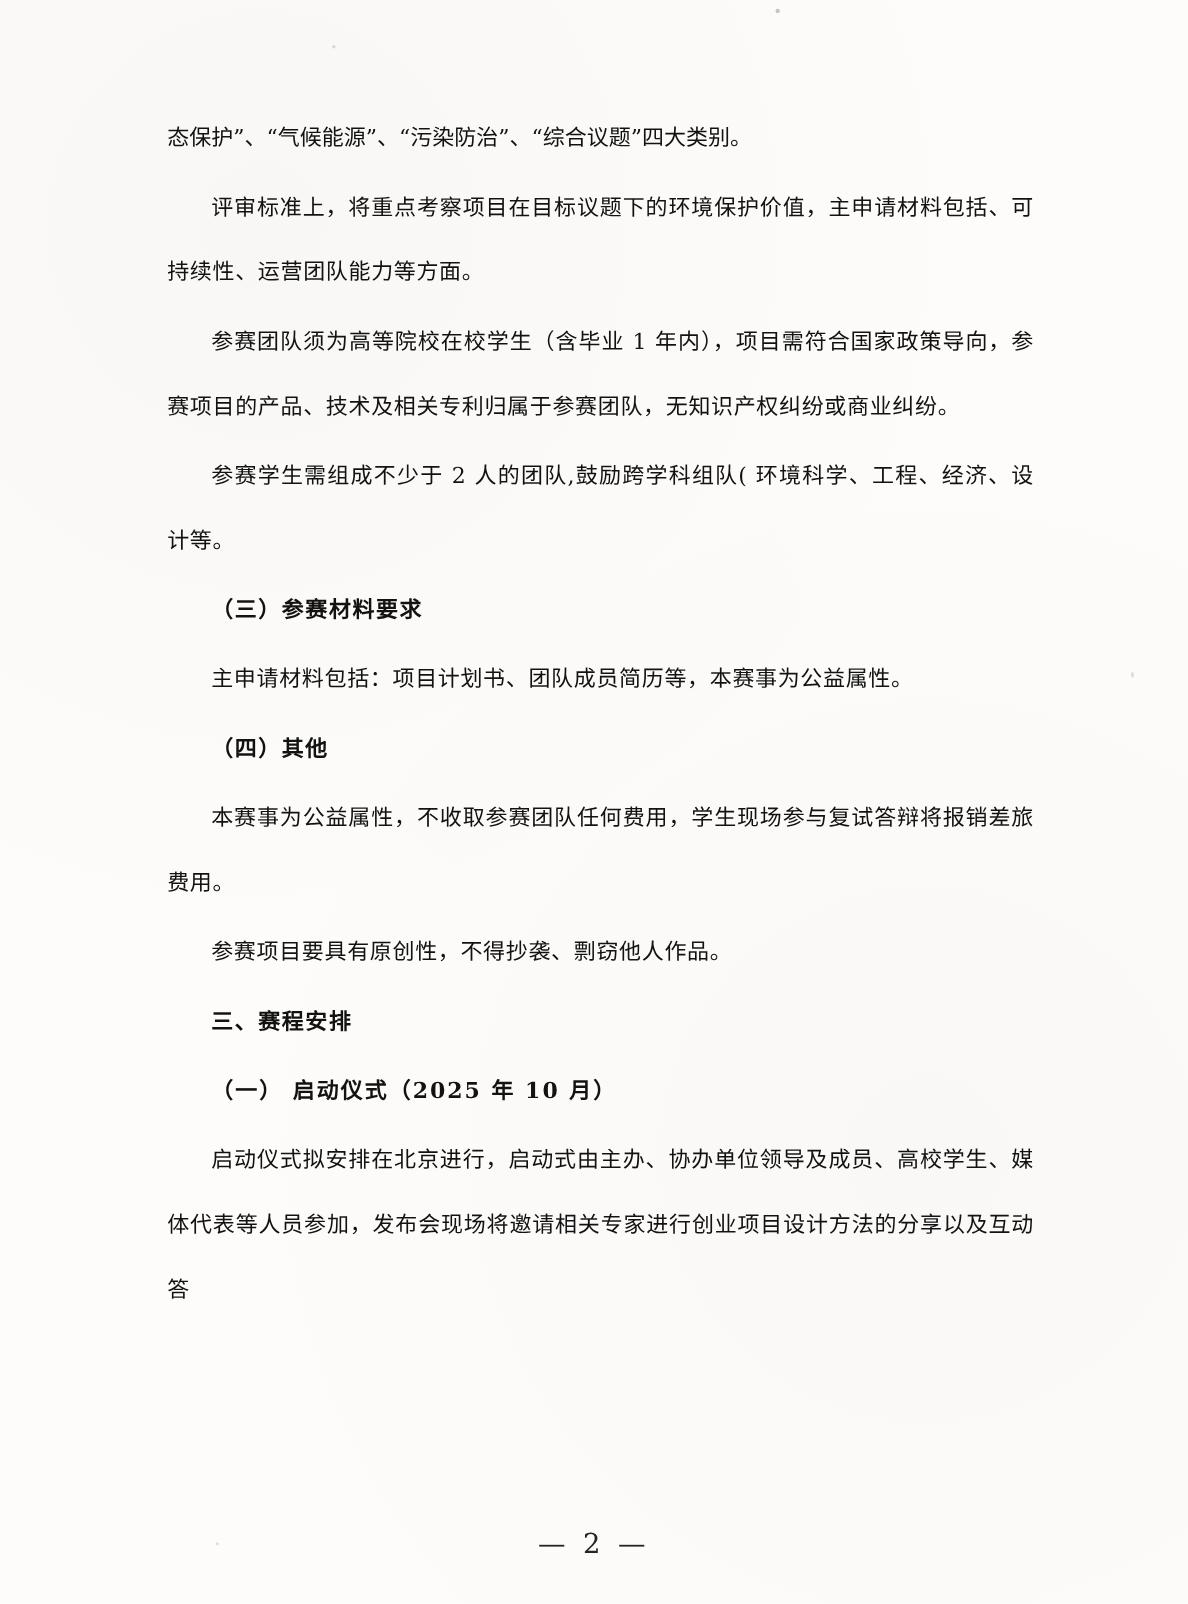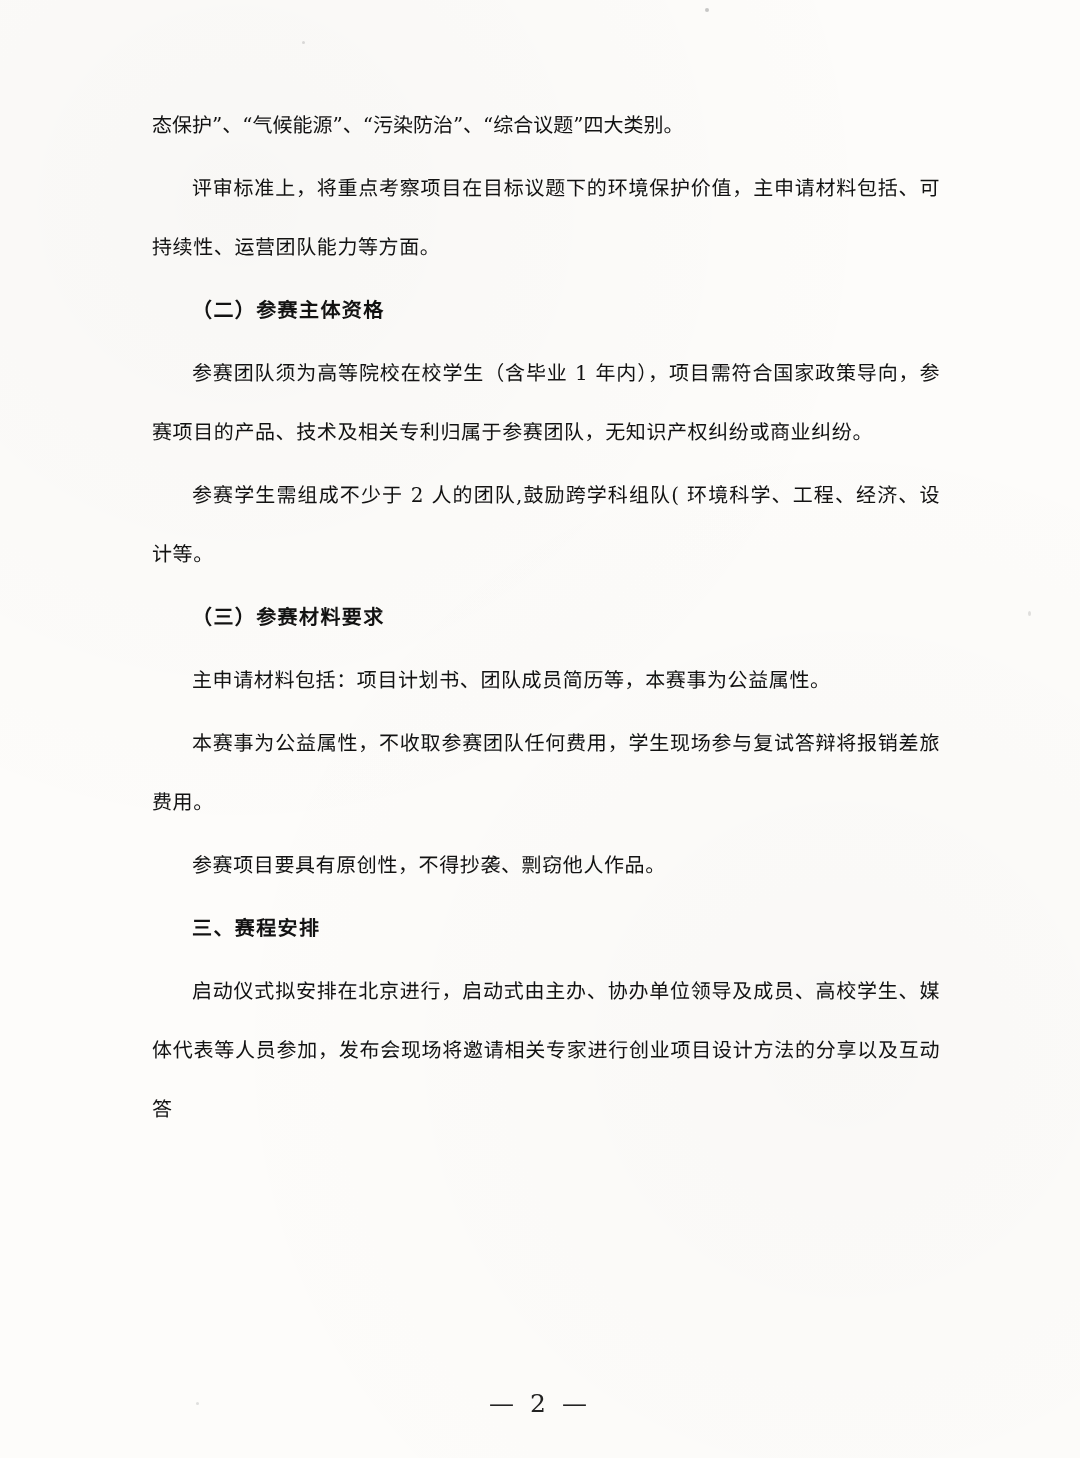--- a/index.html
+++ b/index.html
@@ -81,25 +81,26 @@
 <div class="page">
 
   <span class="speck topspeck1"></span>
   <span class="speck topspeck2"></span>
   <span class="speck sidespeck"></span>
   <span class="speck botspeck"></span>
 
   <div class="content">
     <p class="tight">态保护”、“气候能源”、“污染防治”、“综合议题”四大类别。</p>
     <p class="indent">评审标准上，将重点考察项目在目标议题下的环境保护价值，主申请材料包括、可持续性、运营团队能力等方面。</p>
-    <p class="heading">（二）参赛主体资格</p>
     <p class="indent">参赛团队须为高等院校在校学生（含毕业 1 年内），项目需符合国家政策导向，参赛项目的产品、技术及相关专利归属于参赛团队，无知识产权纠纷或商业纠纷。</p>
     <p class="indent">参赛学生需组成不少于 2 人的团队,鼓励跨学科组队( 环境科学、工程、经济、设计等。</p>
     <p class="heading">（三）参赛材料要求</p>
     <p class="indent">主申请材料包括：项目计划书、团队成员简历等，本赛事为公益属性。</p>
+    <p class="heading">（四）其他</p>
     <p class="indent">本赛事为公益属性，不收取参赛团队任何费用，学生现场参与复试答辩将报销差旅费用。</p>
     <p class="indent">参赛项目要具有原创性，不得抄袭、剽窃他人作品。</p>
     <p class="heading">三、赛程安排</p>
+    <p class="heading-wide">（一） 启动仪式（2025 年 10 月）</p>
     <p class="indent">启动仪式拟安排在北京进行，启动式由主办、协办单位领导及成员、高校学生、媒体代表等人员参加，发布会现场将邀请相关专家进行创业项目设计方法的分享以及互动答</p>
   </div>
 
   <div class="footer">— 2 —</div>
 </div>
 
 </body></html>

